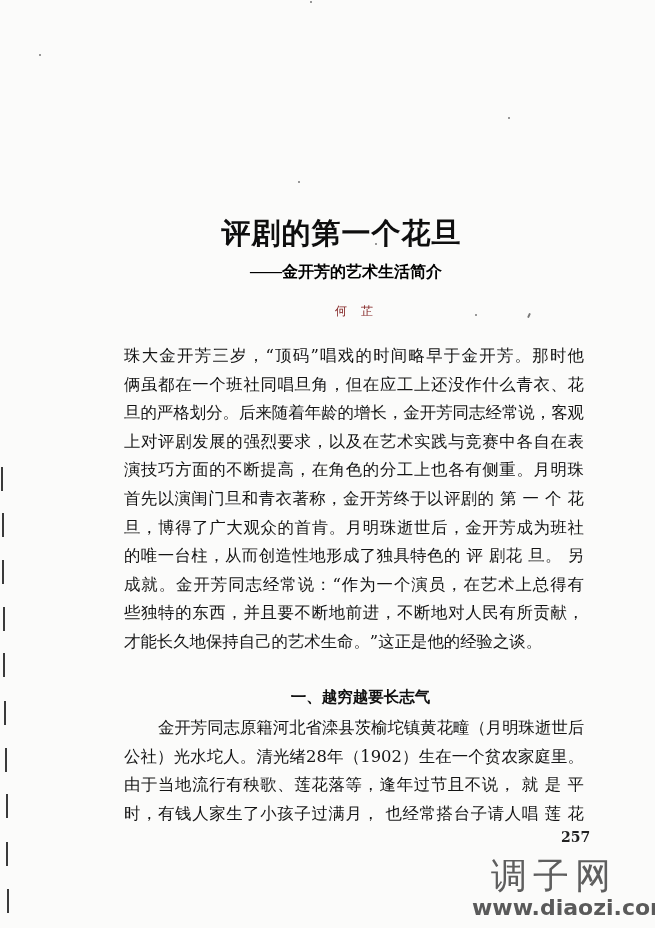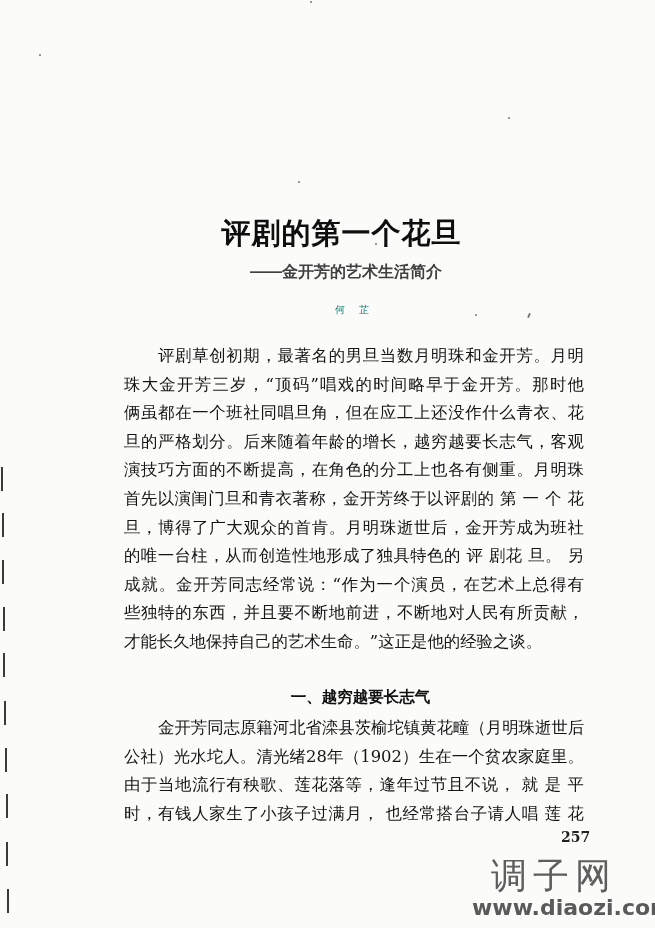--- a/index.html
+++ b/index.html
@@ -41,33 +41,33 @@
       font-size: 29px;
       letter-spacing: 1px;
       color: #0e0e0e;
       padding-left: 28px;
       box-sizing: border-box;
     }
     .subtitle {
       position: absolute;
       left: 250px;
       top: 262px;
-      font-family: Liberation Sans, sans-serif;
+      font-family: Liberation Serif, serif;
       font-weight: bold;
       font-size: 16px;
-      color: #404040;
+      color: #000000;
       white-space: nowrap;
     }
     .author {
       position: absolute;
       left: 335px;
       top: 303px;
-      font-size: 10px;
+      font-size: 12px;
       letter-spacing: 14px;
-      color: #0f766e;
+      color: #7f1d1d;
       white-space: nowrap;
     }
     .speck {
       position: absolute;
       width: 2px; height: 2px;
       background: #777;
       border-radius: 1px;
     }
     .body-text {
       position: absolute;
@@ -160,24 +160,24 @@
   <div class="speck" style="left:298px;top:181px;"></div>
   <div class="speck" style="left:375px;top:243px;"></div>
   <div class="speck" style="left:475px;top:314px;"></div>
   <div class="speck" style="left:528px;top:313px;width:2px;height:5px;transform:rotate(25deg);"></div>
 
   <div class="title">评剧的第一个花旦</div>
   <div class="subtitle">——金开芳的艺术生活简介</div>
   <div class="author">何芷</div>
 
   <div class="body-text para1">
-    <div class="line indent">评剧草创初期，最著名的男旦当数月明珠和金开芳。月明</div>
     <div class="line">珠大金开芳三岁，“顶码”唱戏的时间略早于金开芳。那时他</div>
     <div class="line">俩虽都在一个班社同唱旦角，但在应工上还没作什么青衣、花</div>
-    <div class="line">旦的严格划分。后来随着年龄的增长，越穷越要长志气，客观</div>
+    <div class="line">旦的严格划分。后来随着年龄的增长，金开芳同志经常说，客观</div>
+    <div class="line">上对评剧发展的强烈要求，以及在艺术实践与竞赛中各自在表</div>
     <div class="line">演技巧方面的不断提高，在角色的分工上也各有侧重。月明珠</div>
     <div class="line">首先以演闺门旦和青衣著称，金开芳终于以评剧的 第 一 个 花</div>
     <div class="line">旦，博得了广大观众的首肯。月明珠逝世后，金开芳成为班社</div>
     <div class="line">的唯一台柱，从而创造性地形成了独具特色的 评 剧花 旦。 另</div>
     <div class="line">成就。金开芳同志经常说：“作为一个演员，在艺术上总得有</div>
     <div class="line">些独特的东西，并且要不断地前进，不断地对人民有所贡献，</div>
     <div class="line last">才能长久地保持自己的艺术生命。”这正是他的经验之谈。</div>
   </div>
 
   <div class="section-heading">一、越穷越要长志气</div>

